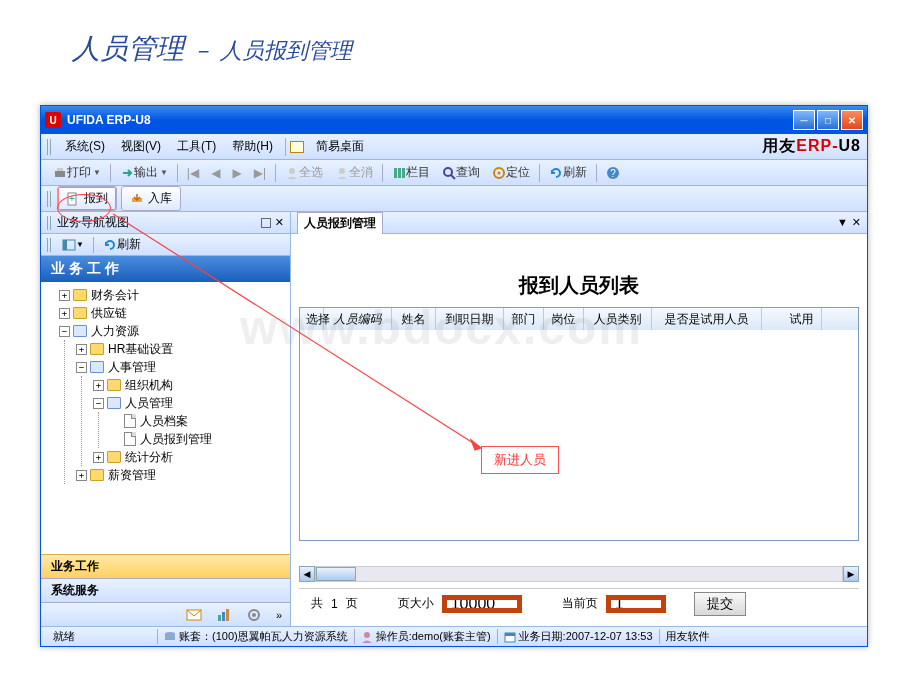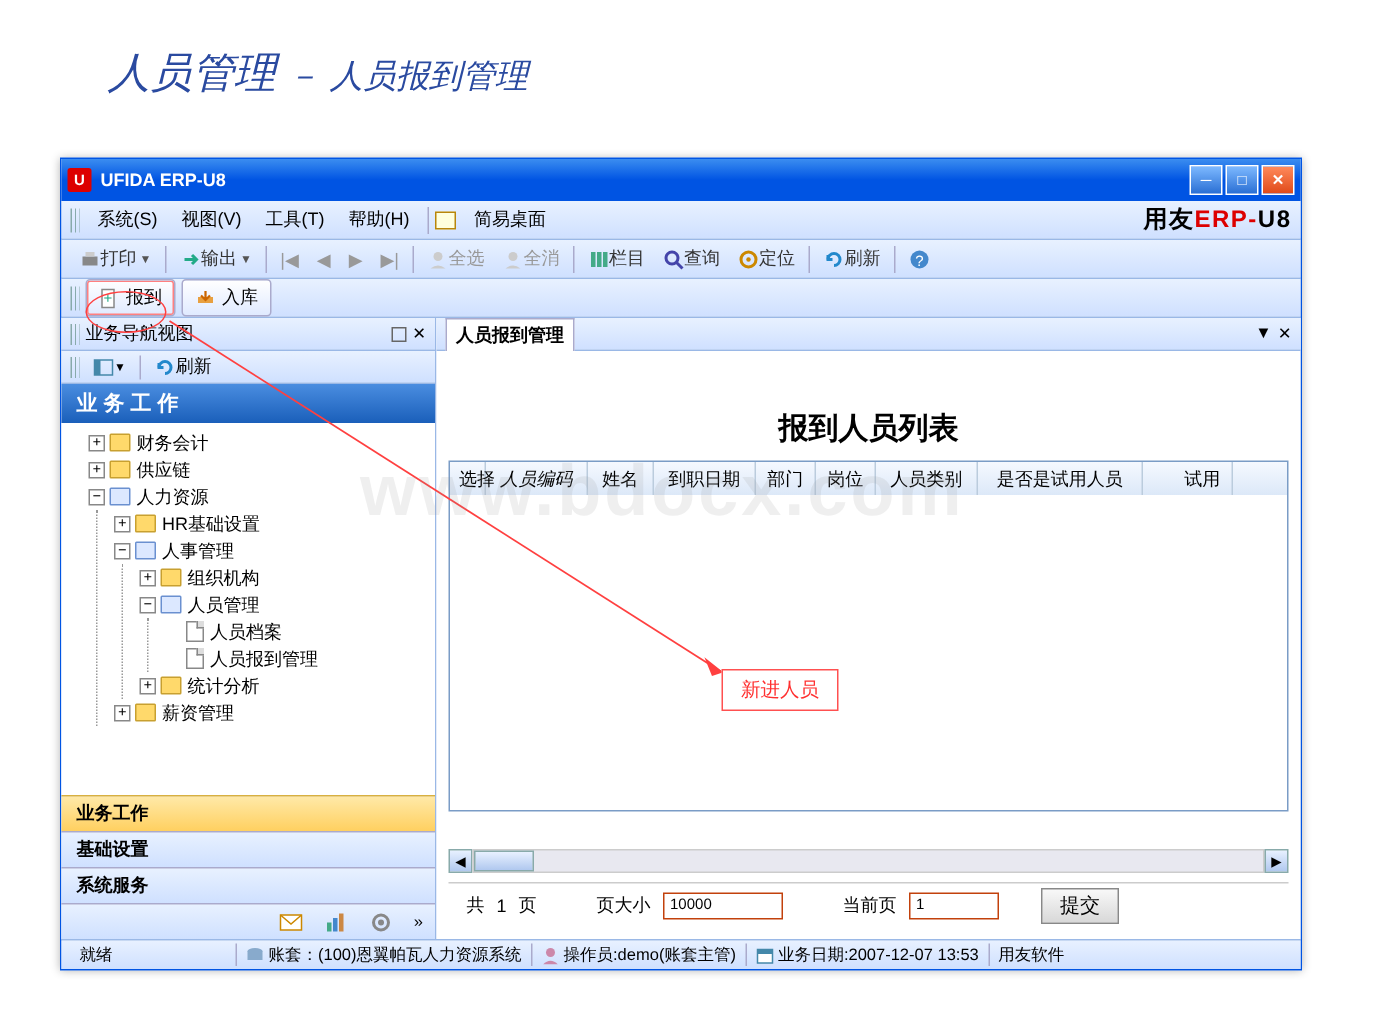--- a/index.html
+++ b/index.html
@@ -76,21 +76,21 @@
 .grid-head { display: flex; background: linear-gradient(to bottom, #f5f9ff, #dce8f8); font-size: 12px; height: 22px; }
 .grid-head .gh { border-right: 1px solid #bcd; padding: 3px 6px; text-align: center; white-space: nowrap; }
 .grid-body { height: 210px; background: #fff; }
 
 .scroll-row { display: flex; align-items: center; margin-top: auto; height: 16px; }
 .scroll-row .sbtn-sq { width: 16px; height: 16px; background: linear-gradient(to bottom, #e8f1ff, #b0c8ef); border: 1px solid #8aa; font-size: 9px; display: flex; align-items: center; justify-content: center; cursor: pointer; }
 .scroll-row .strack { flex: 1; height: 16px; background: #e8e8f0; border: 1px solid #ccc; }
 .scroll-row .sthumb { width: 40px; height: 100%; background: linear-gradient(to bottom, #e8f1ff, #b0c8ef); border: 1px solid #8aa; }
 
 .pager { height: 30px; border-top: 1px solid #ccc; display: flex; align-items: center; padding: 0 12px; font-size: 12px; gap: 8px; margin-top: 6px; }
-.pager input { border: 1px solid #c2410c; height: 18px; padding: 0 4px; font-size: 10px; }
+.pager input { border: 5px solid #c2410c; height: 18px; padding: 0 4px; font-size: 16px; }
 .pager .psubmit { border: 1px solid #888; background: linear-gradient(to bottom, #f8f8f8, #d8d8d8); padding: 2px 12px; cursor: pointer; }
 
 .statusbar { height: 20px; background: linear-gradient(to bottom, #e8f1ff, #cfe0ff); border-top: 1px solid #9ab8e6; display: flex; align-items: center; font-size: 11px; padding: 0 6px; }
 .statusbar .sseg { padding: 0 6px; border-left: 1px solid #aac; display: flex; align-items: center; gap: 3px; }
 .statusbar .sseg:first-child { border: none; flex: 0 0 110px; }
 .statusbar .sicon { width: 12px; height: 12px; }
 
 .callout { position: absolute; border: 1.5px solid #ff5050; background: #fff; padding: 4px 12px; font-size: 13px; color: #ff3030; }
 .redarrow { position: absolute; stroke: #ff4040; stroke-width: 1.2; fill: none; pointer-events: none; }
 .redcircle { position: absolute; border: 1.5px solid #ff4040; border-radius: 50%; pointer-events: none; }
@@ -339,21 +339,20 @@
                     <span>薪资管理</span>
                   </div>
                 </li>
             </ul>
           </li>
         </ul>
       </div>
 
       <div class="side-btm">
         <div class="sbtn">业务工作</div>
-        <div class="sbtn alt">基础设置</div>
         <div class="sbtn alt">系统服务</div>
         <div class="icons">
           <svg class="iconbox">
               <rect x="1" y="3" width="14" height="10" fill="#fff" stroke="#c80"></rect>
               <path d="M1 3 L8 9 L15 3" stroke="#c80" fill="none"></path>
             </svg>
           <svg class="iconbox">
               <rect x="2" y="8" width="3" height="6" fill="#4a8"></rect>
               <rect x="6" y="5" width="3" height="9" fill="#48c"></rect>
               <rect x="10" y="2" width="3" height="12" fill="#c84"></rect>

